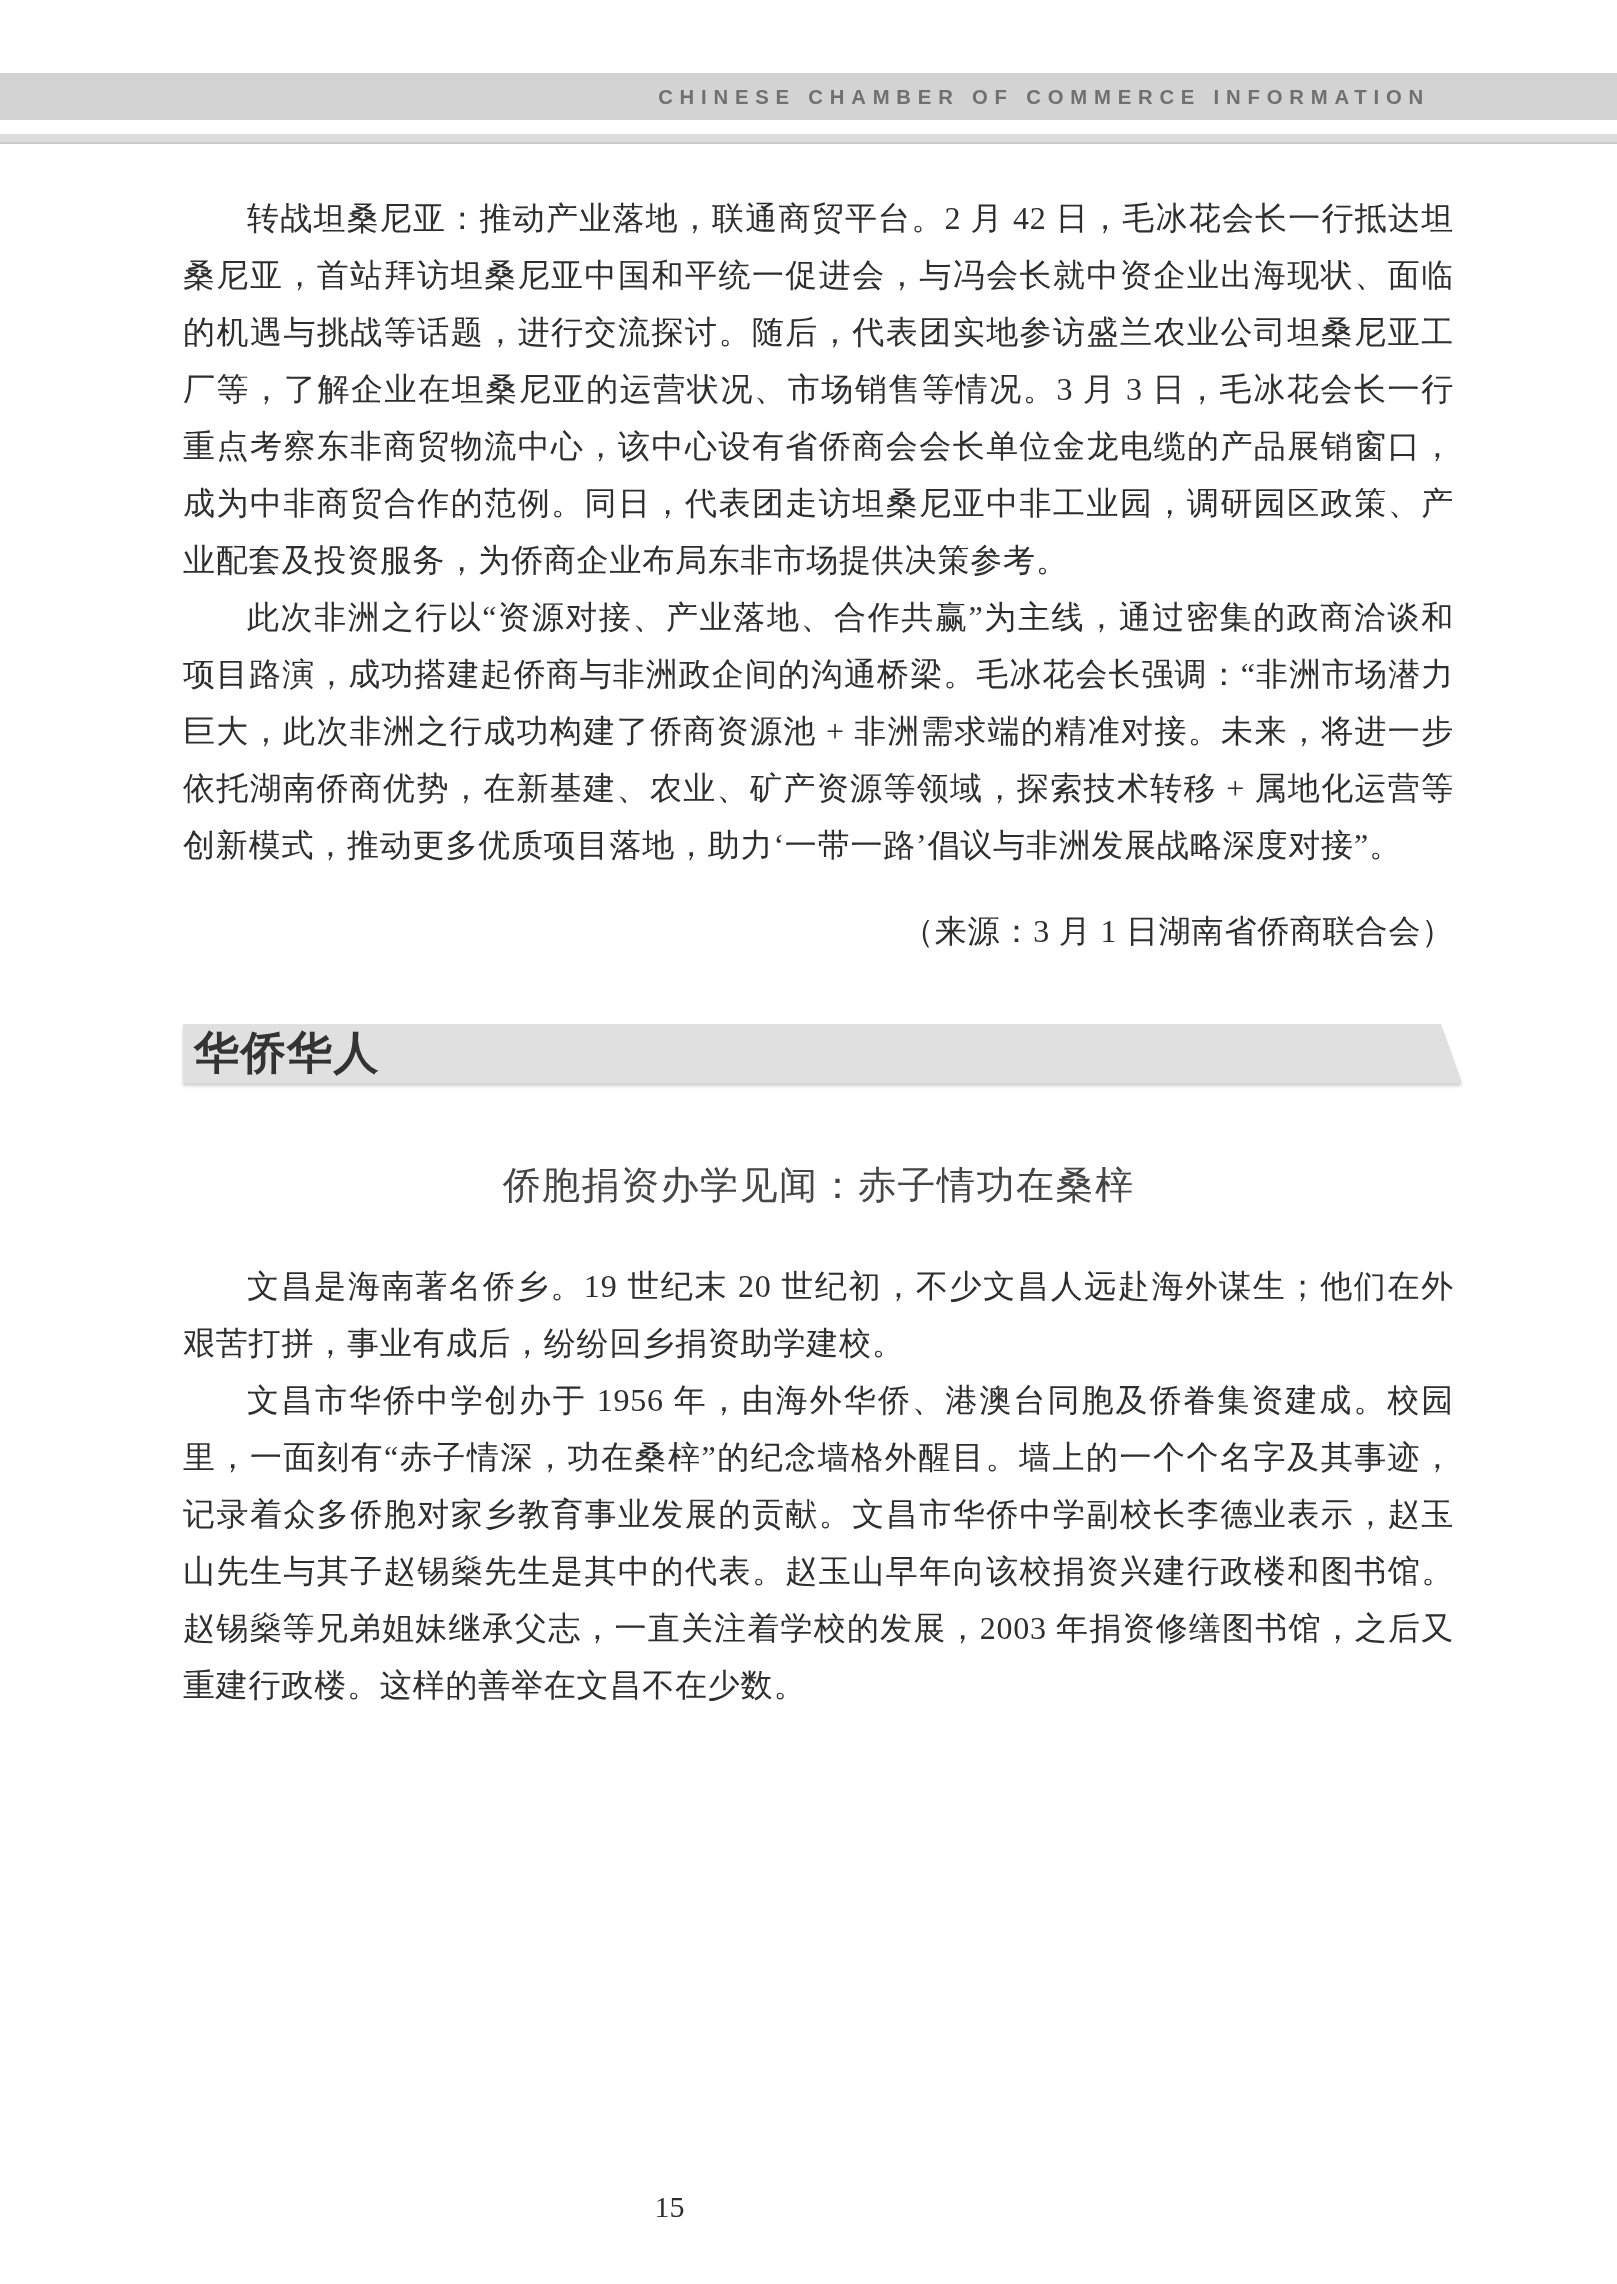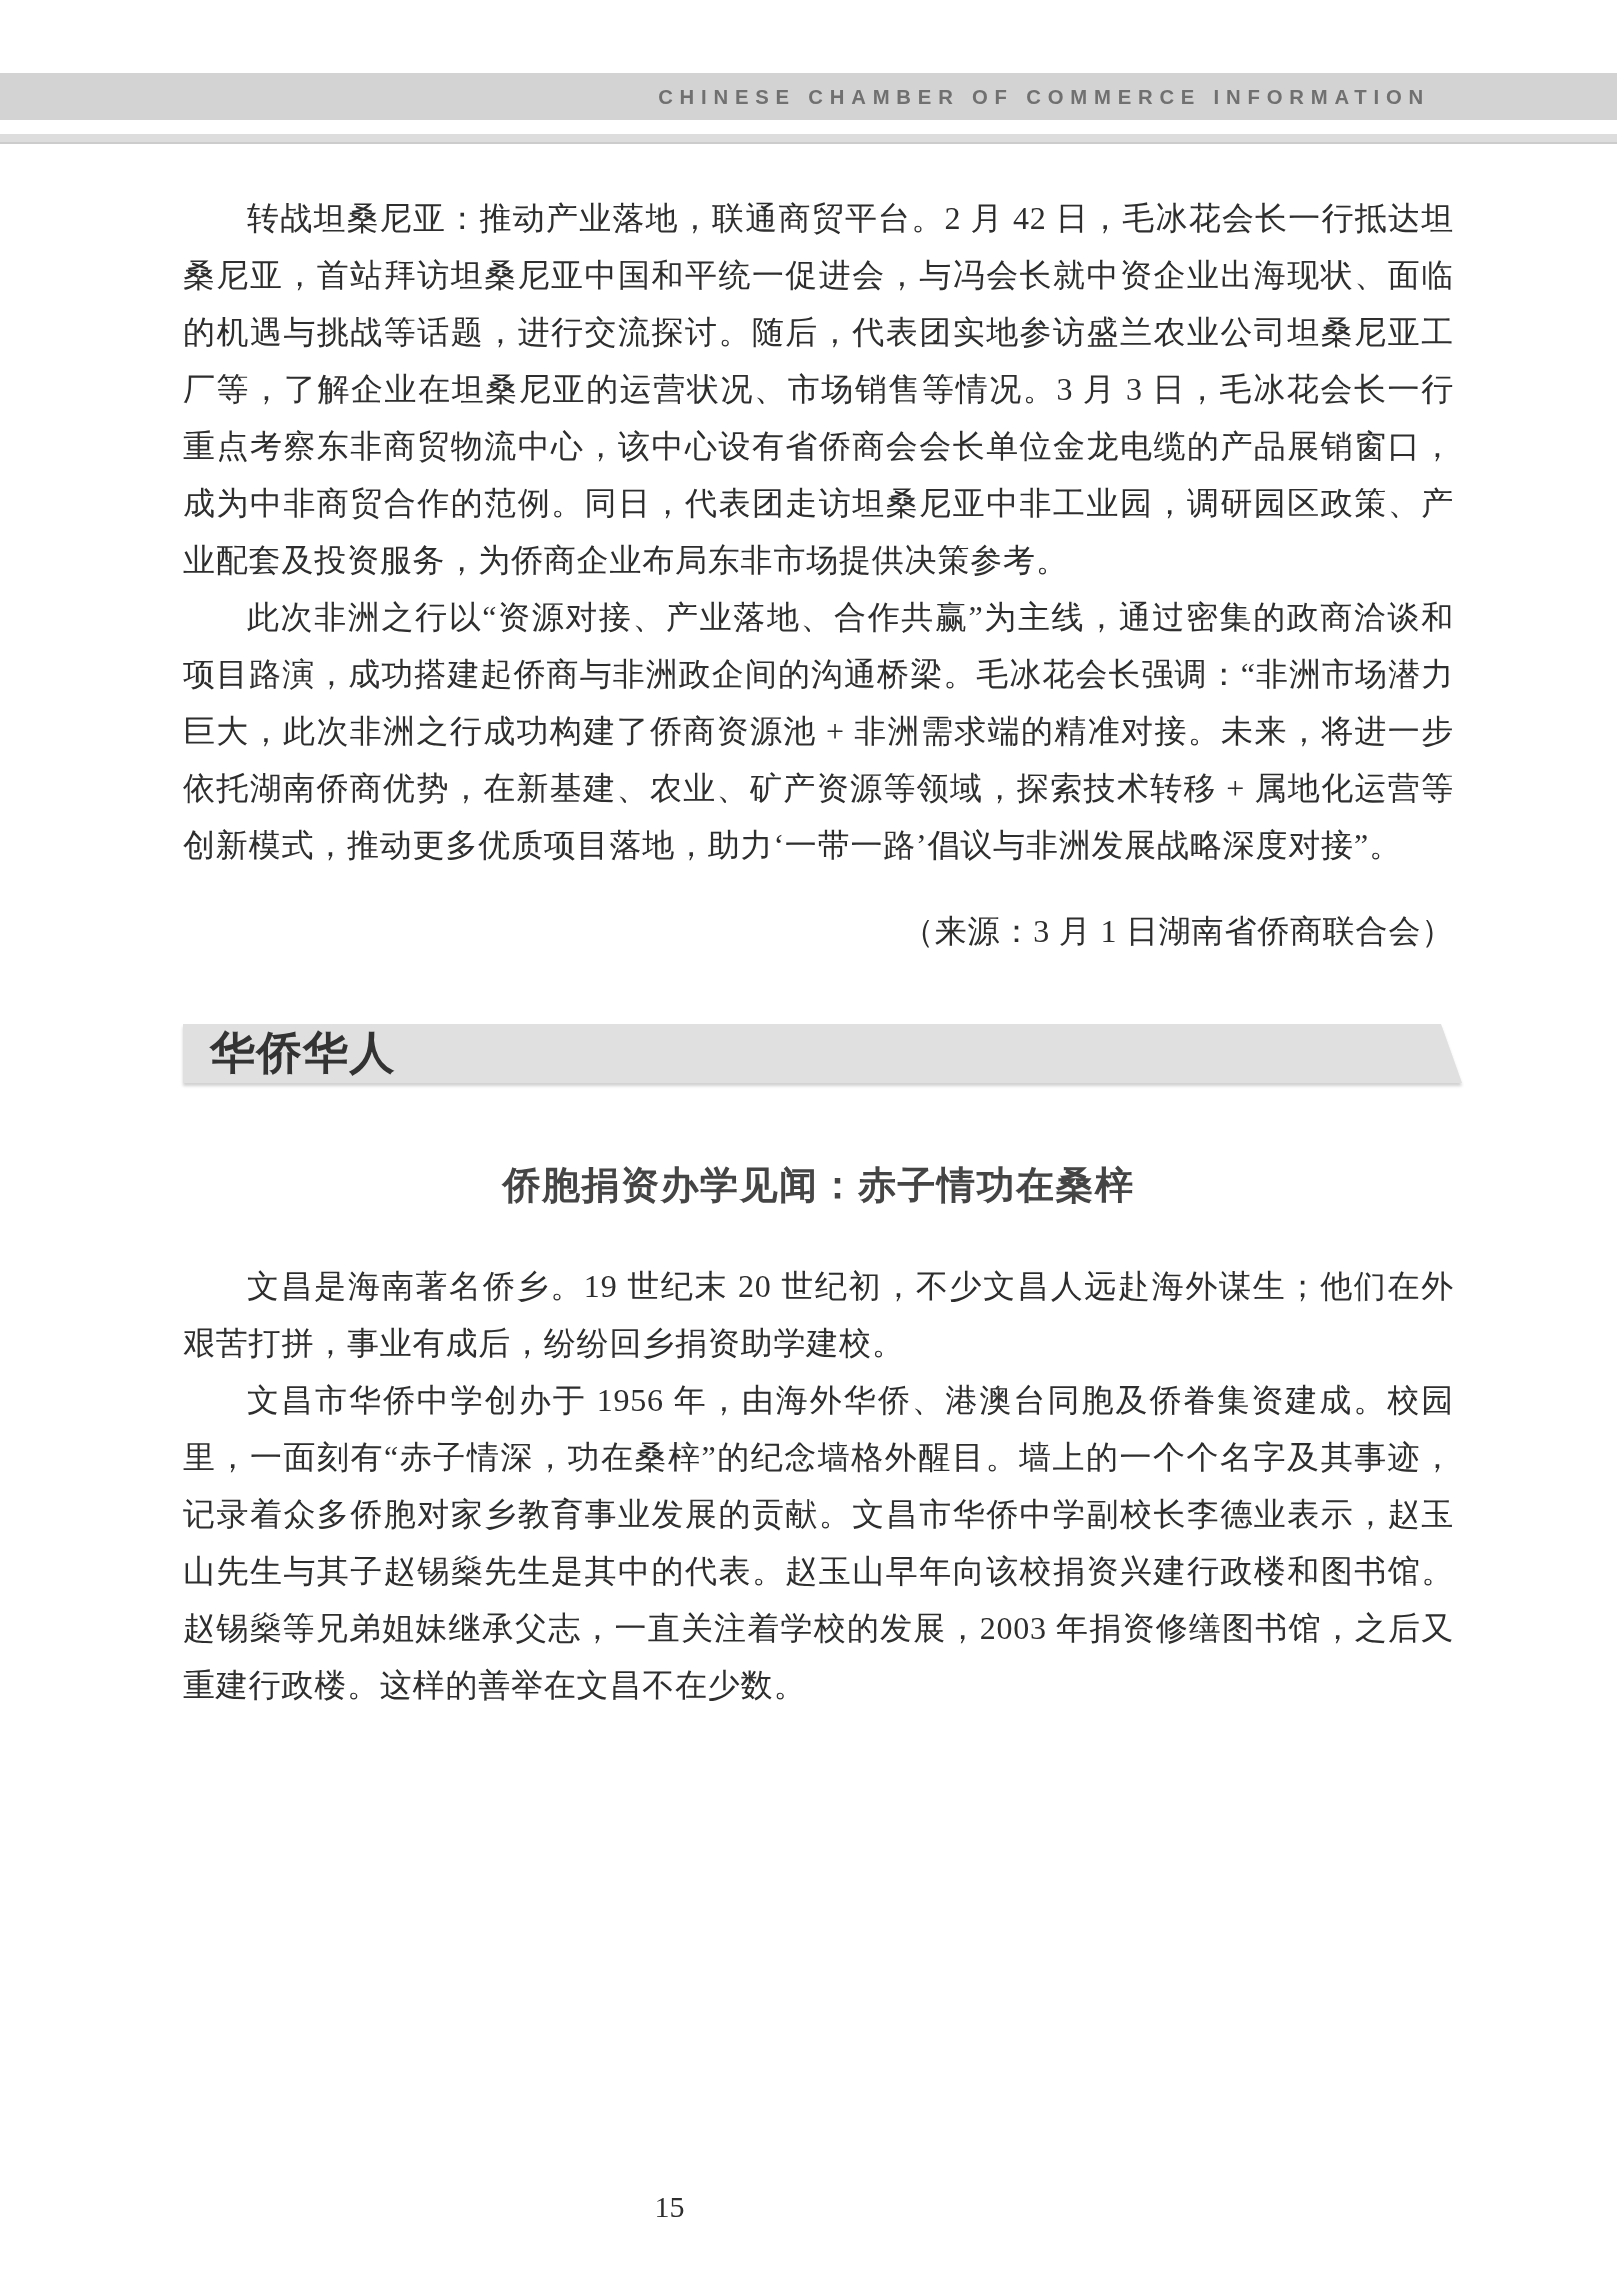--- a/index.html
+++ b/index.html
@@ -42,31 +42,31 @@
   .section-wrap{
     margin-top:64px;
     filter:drop-shadow(0 3px 1.5px rgba(0,0,0,0.18));
   }
   .section-bar{
     width:1279px;height:59px;background:#e0e0e0;
     clip-path:polygon(0 0,1258px 0,1279px 59px,0 59px);
     position:relative;
   }
   .section-title{
-    margin:0;padding-left:27px;
+    margin:0;padding-left:11px;
     font-family:"Liberation Serif","DejaVu Serif",serif;
     font-size:45px;font-weight:bold;color:#333333;
     line-height:59px;white-space:nowrap;
     text-indent:0;letter-spacing:1.5px;
   }
   
   .article-title{
     margin:74px 0 44px 0;
     font-family:"Liberation Sans","DejaVu Sans",sans-serif;
-    font-size:38px;font-weight:bold;color:#454545;
+    font-size:38px;font-weight:normal;color:#454545;
     text-align:center;text-indent:0;letter-spacing:1.5px;
   }
   
   .page-number{
     position:absolute;left:0;bottom:60px;width:1339px;
     text-align:center;font-size:30px;color:#2e2e2e;
     font-family:"Liberation Serif","DejaVu Serif",serif;
   }
 </style>
 </head>

